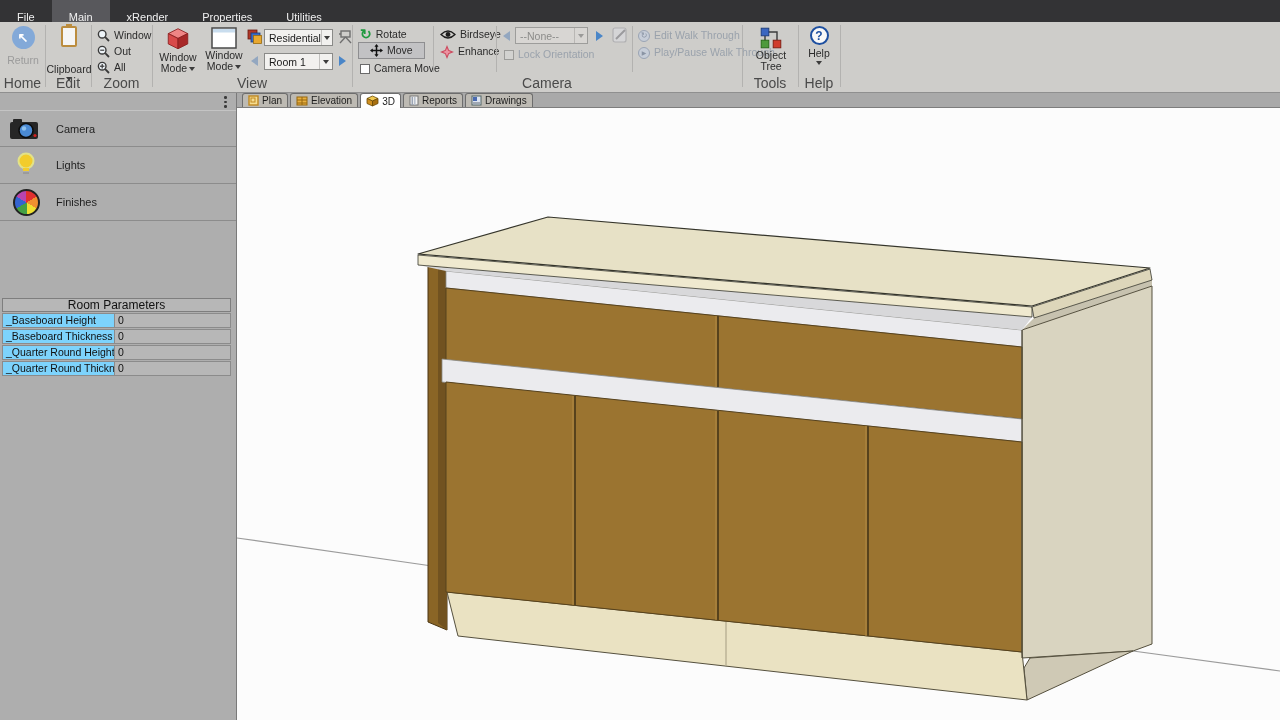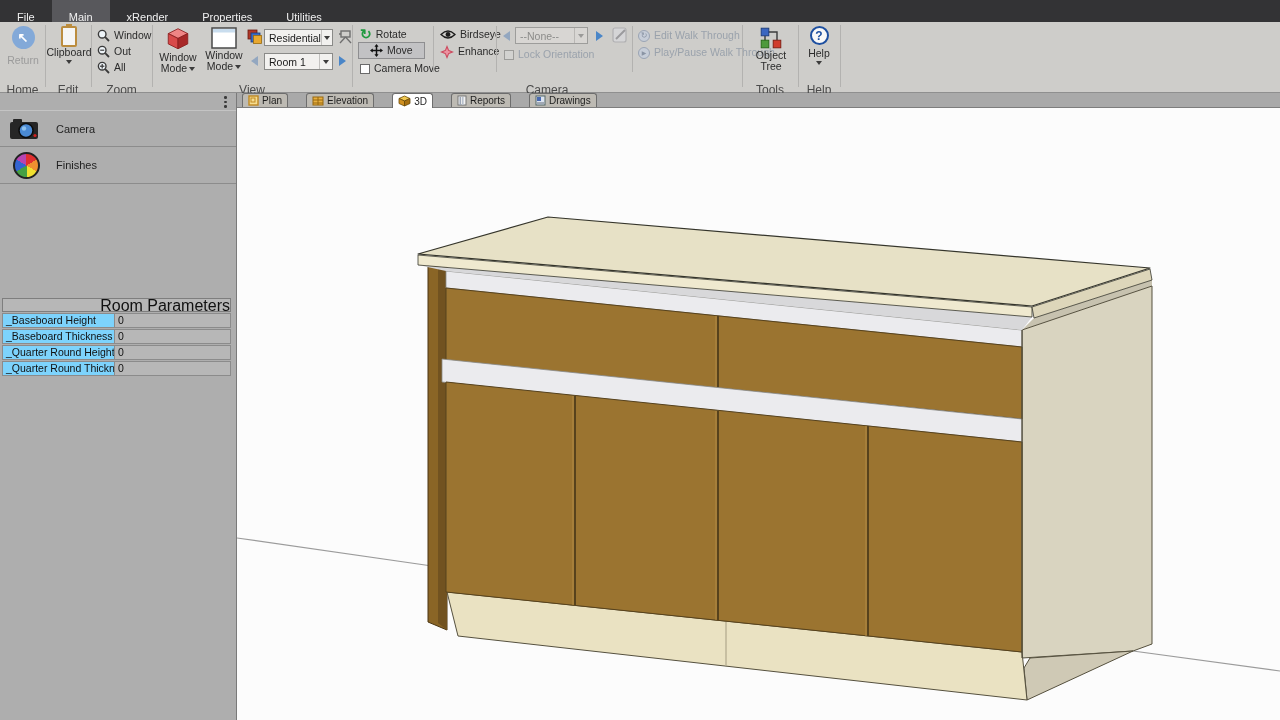--- a/index.html
+++ b/index.html
@@ -9,21 +9,21 @@
   *{box-sizing:border-box}
 
   
   .titlebar{position:absolute;left:0;top:0;right:0;height:33px;background:#333335;display:flex}
   .tb-tab{color:#f0f0f0;font-size:11px;padding:0 17px;display:flex;align-items:center;cursor:default}
   .tb-tab.active{background:#58585c}
 
   
   .ribbon{position:absolute;top:22px;left:0;right:0;height:71px;background:#cecdca;border-bottom:1px solid #8f8f8f}
   .gsep{position:absolute;top:3px;height:62px;width:1px;background:#b3b2b0}
-  .caption{position:absolute;top:62px;height:12px;font-size:12px;color:#4a4a4a;text-align:center;line-height:12px}
+  .caption{position:absolute;top:55px;height:12px;font-size:14px;color:#4a4a4a;text-align:center;line-height:12px}
   .rbtn{position:absolute;display:flex;flex-direction:column;align-items:center;cursor:default}
   .rlabel{font-size:10.5px;color:#2b2b2b;line-height:11px;text-align:center}
   .rlabel.dis{color:#9b9b9b}
   .row-ico{position:absolute;display:flex;align-items:center;gap:4px;height:15px}
   .row-ico .rlabel{white-space:nowrap}
   .tri-dn{width:0;height:0;border-left:3px solid transparent;border-right:3px solid transparent;border-top:4px solid #3c3c3c}
   .tri-l{width:0;height:0;border-top:5px solid transparent;border-bottom:5px solid transparent;border-right:7px solid #4a86c8}
   .tri-r{width:0;height:0;border-top:5px solid transparent;border-bottom:5px solid transparent;border-left:7px solid #4a86c8}
   .tri-l.muted{border-right-color:#93a7c0}
   .sel{position:absolute;height:17px;background:#f2f1ef;border:1px solid #8a8a88;display:flex;align-items:center;font-size:10.5px;color:#1a1a1a;padding-left:4px}
@@ -43,27 +43,27 @@
   .side-btn{height:37px;border-top:1px solid #c4c4c4;border-bottom:1px solid #8c8c8c;display:flex;align-items:center;padding-left:8px;gap:12px;cursor:default}
   .side-btn+.side-btn{border-top:none}
   .side-ico{width:36px;display:flex;justify-content:center;align-items:center}
   .side-label{font-size:11px;color:#1f1f1f}
   .side-label.dis{color:#858585}
   .wheel{width:27px;height:27px;border-radius:50%;border:2px solid #222;
     background:conic-gradient(#e03030 0 60deg,#f09030 0 120deg,#f0e030 0 180deg,#44a044 0 240deg,#3464d0 0 300deg,#b844b0 0 360deg)}
   .texgrid{width:27px;height:27px;display:grid;grid-template-columns:1fr 1fr;grid-template-rows:1fr 1fr;gap:1px;background:#222;border:1px solid #222}
   .texgrid i{display:block}
   .rp{position:absolute;left:2px;right:5px;top:205px}
-  .rp-header{height:14px;background:#b7b7b7;border:1px solid #7e7e7e;text-align:right;font-size:16px;line-height:13px;color:#111}
+  .rp-header{height:14px;background:#b7b7b7;border:1px solid #7e7e7e;text-align:center;font-size:12px;line-height:13px;color:#111}
   .rp-row{display:flex;height:15px;margin-top:1px}
   .rp-label{width:113px;background:#7dd3fc;border:1px solid #8b8b8b;font-size:10.5px;line-height:13px;color:#111;padding-left:3px;white-space:nowrap;overflow:hidden}
   .rp-value{flex:1;background:#b7b7b7;border:1px solid #8b8b8b;border-left:none;font-size:10.5px;line-height:13px;color:#111;padding-left:3px}
 
   
-  .tabstrip{position:absolute;left:237px;top:93px;right:0;height:15px;background:#a9a9a9;border-bottom:1px solid #7d7d7d;display:flex;align-items:flex-end;padding-left:5px;gap:18px}
+  .tabstrip{position:absolute;left:237px;top:93px;right:0;height:15px;background:#a9a9a9;border-bottom:1px solid #7d7d7d;display:flex;align-items:flex-end;padding-left:5px;gap:2px}
   .vtab{height:14px;display:flex;align-items:center;gap:3px;padding:0 5px;background:#bdbab3;border:1px solid #6d6d6d;border-bottom:none;border-radius:3px 3px 0 0;font-size:10px;color:#1d1d1d;cursor:default}
   .vtab.active{background:#fff;height:15px;margin-bottom:-1px;position:relative;z-index:2}
 
   
   .viewport{position:absolute;left:237px;top:108px;right:0;bottom:0;background:#fcfcfc}
 </style>
 </head>
 <body>
 
 <div class="titlebar">
@@ -82,21 +82,21 @@
     </span>
     <span class="rlabel dis" style="margin-top:6px">Return</span>
   </div>
   <div class="caption" style="left:0;width:45px">Home</div>
   <div class="gsep" style="left:45px"></div>
 
   <div class="rbtn" style="left:48px;top:4px;width:42px">
     <span style="width:16px;height:21px;background:#f5f5f5;border:2px solid #bb8c3e;border-radius:2px;position:relative;display:block">
       <i style="position:absolute;left:3px;top:-4px;width:6px;height:3px;background:#bb8c3e;display:block"></i>
     </span>
-    <span class="rlabel" style="margin-top:0">Clipboard</span>
+    <span class="rlabel" style="margin-top:17px">Clipboard</span>
     <span class="tri-dn" style="margin-top:2px"></span>
   </div>
   <div class="caption" style="left:45px;width:46px">Edit</div>
   <div class="gsep" style="left:91px"></div>
 
   <div class="row-ico" style="left:97px;top:6px">
     <svg width="13" height="13" viewBox="0 0 13 13">
         <circle cx="5.2" cy="5.2" r="3.8" fill="#eef4f8" stroke="#3a3a3a" stroke-width="1.4"></circle>
         <line x1="8.2" y1="8.2" x2="12" y2="12" stroke="#3a3a3a" stroke-width="1.8"></line>
       </svg>
@@ -282,20 +282,31 @@
         <rect x="4" y="2" width="9" height="5" rx="1" fill="#262626"></rect>
         <rect x="1" y="5" width="28" height="17" rx="2" fill="#262626"></rect>
         <circle cx="17" cy="13.5" r="7" fill="#4a8ad4" stroke="#0c0c0c" stroke-width="1.5"></circle>
         <circle cx="15" cy="11.5" r="2.2" fill="#8cc0ee"></circle>
         <circle cx="26" cy="18.5" r="1.6" fill="#d02020"></circle>
       </svg>
     </span>
     <span class="side-label">Camera</span>
   </div>
 
+  <div class="side-btn">
+    <span class="side-ico">
+      <svg width="22" height="28" viewBox="0 0 22 28">
+        <circle cx="11" cy="10" r="7.5" fill="#f2cc2c" stroke="#e2e28a" stroke-width="2"></circle>
+        <path d="M8,17 h6 v3 h-6 z" fill="#f2cc2c"></path>
+        <rect x="8" y="20" width="6" height="5" fill="#adadad"></rect>
+        <line x1="8" y1="22" x2="14" y2="22" stroke="#8a8a8a" stroke-width="1"></line>
+      </svg>
+    </span>
+    <span class="side-label">Lights</span>
+  </div>
 
   <div class="side-btn">
     <span class="side-ico">
         <span class="wheel"></span>
       </span>
     <span class="side-label">Finishes</span>
   </div>
 
 
 

